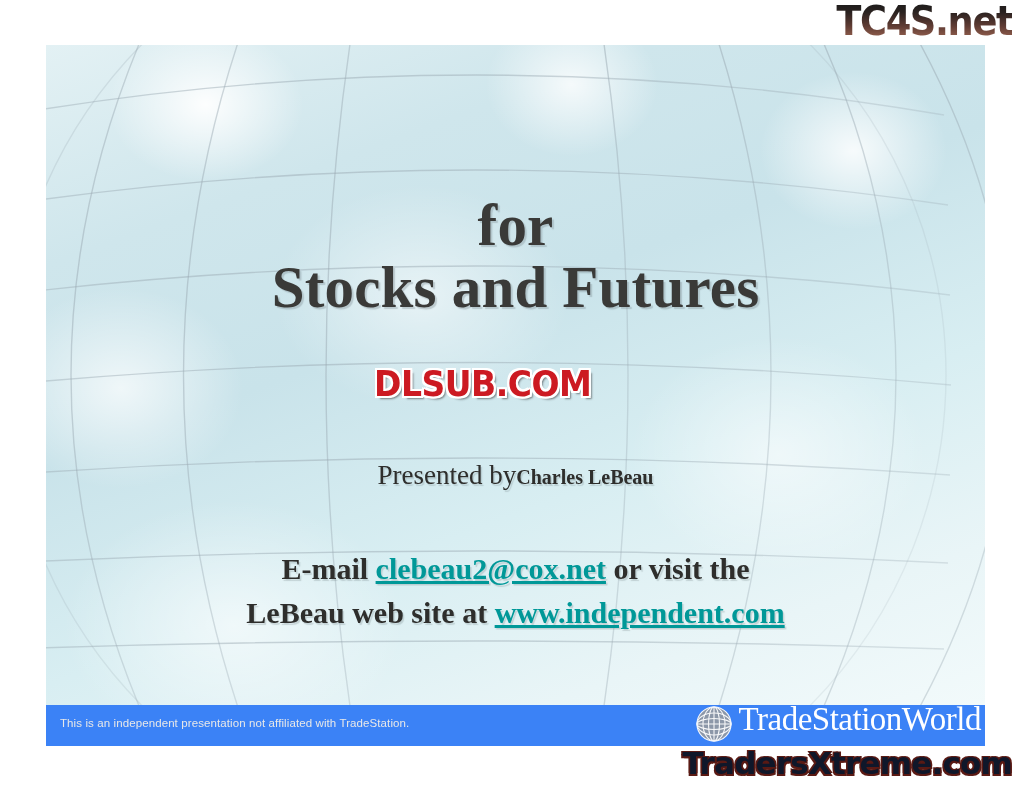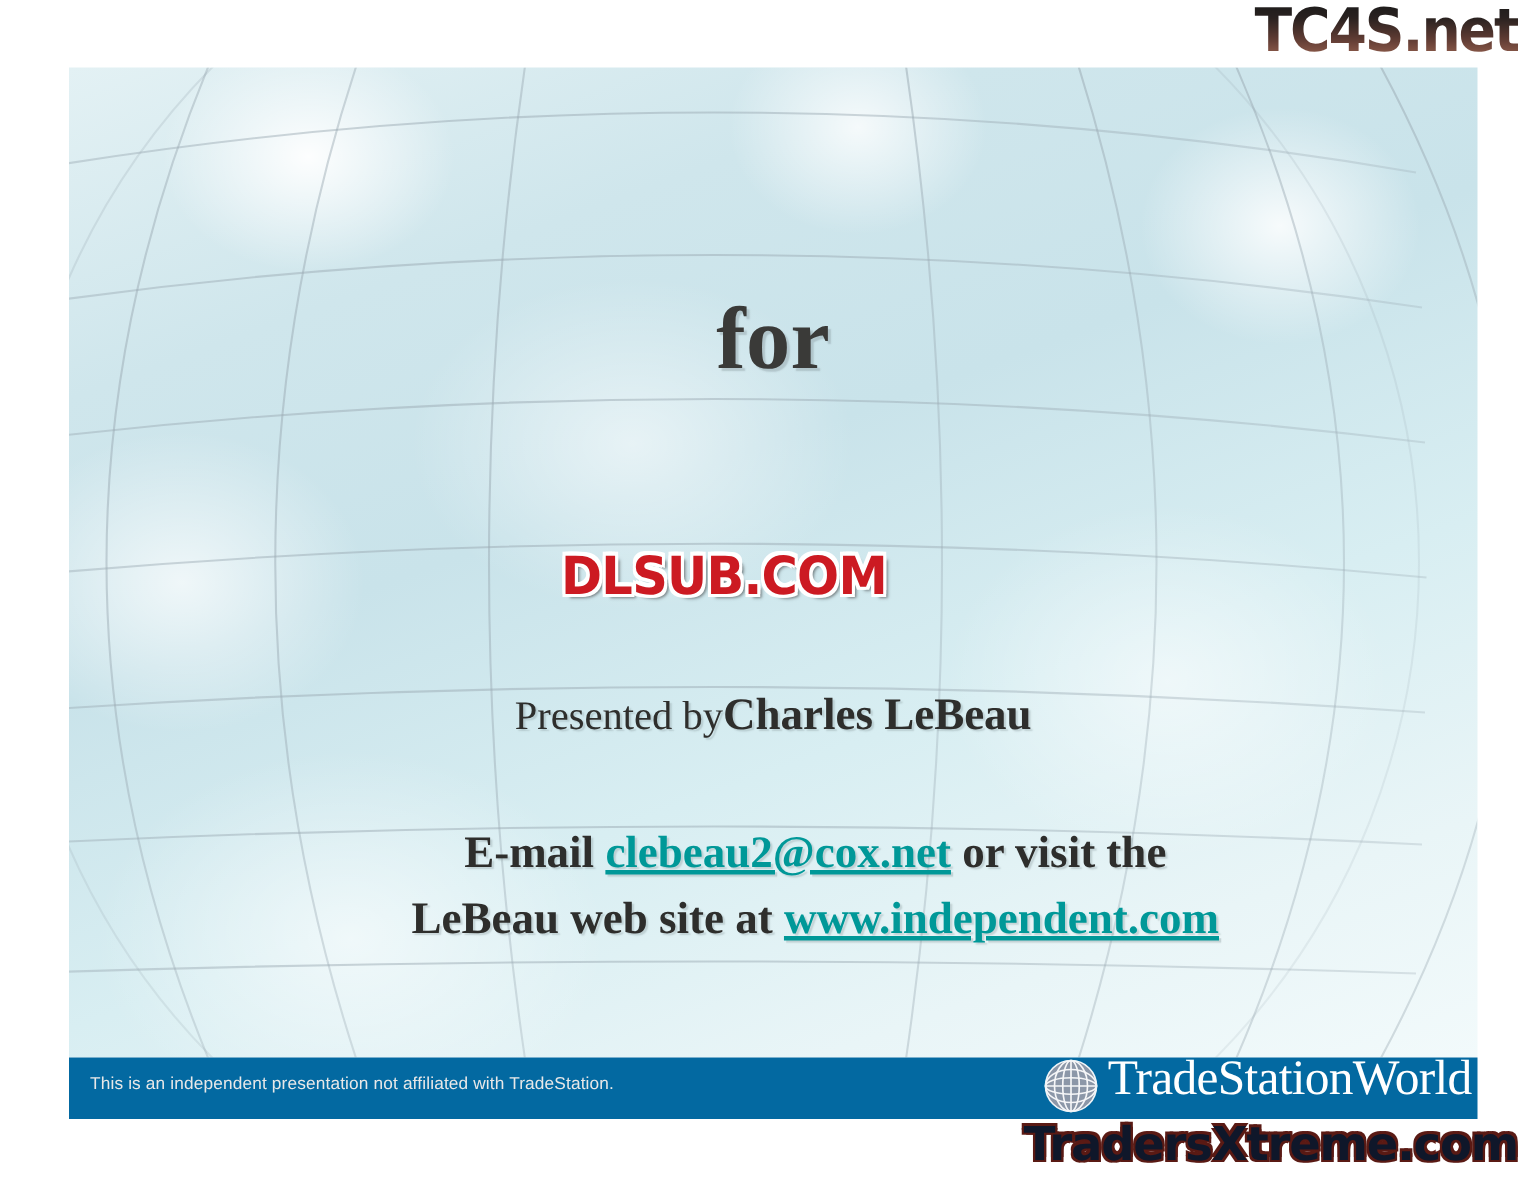--- a/index.html
+++ b/index.html
@@ -75,54 +75,53 @@
     white-space: nowrap;
   }
   .presenter .small {
     font-family: "Liberation Serif", serif;
     font-weight: normal;
     font-size: 27px;
   }
   .presenter .big {
     font-family: "Liberation Serif", serif;
     font-weight: bold;
-    font-size: 30px;
+    font-size: 20px;
     margin-left: 0;
   }
 
   
   .contact {
     position: absolute;
     left: 0;
     width: 100%;
     text-align: center;
     font-family: "Liberation Serif", serif;
     font-weight: bold;
     font-size: 30px;
     color: #2e2e2c;
     text-shadow: 1.5px 1.5px 1px rgba(120,135,140,0.3);
     white-space: nowrap;
-    padding-left: 28px;
   }
   .contact.c1 { top: 507px; }
   .contact.c2 { top: 551px; }
   .link {
     color: #009898;
     text-decoration: underline;
     text-underline-offset: 2px;
   }
 
   
   #footer-bar {
     position: absolute;
     left: 46px;
     top: 705px;
     width: 939px;
     height: 41px;
-    background: #0369a1;
+    background: #3b82f6;
     overflow: hidden;
   }
   #disclaimer {
     position: absolute;
     left: 14px;
     top: 12px;
     font-family: "Liberation Sans", sans-serif;
     font-size: 11.5px;
     color: #e8e8e8;
     letter-spacing: 0.1px;
@@ -245,20 +244,21 @@
       <path d="M 552,-40 Q 612,330 552,700"></path>
       <path d="M 660,-40 Q 790,330 660,700"></path>
       <path d="M 760,-40 Q 940,330 760,700"></path>
       <path d="M 852,-40 Q 1075,330 852,700"></path>
       <path d="M 935,-40 Q 1190,330 935,700"></path>
     </g>
   </svg>
 
   <div class="title-block">
     <div class="title-line l2">for</div>
+    <div class="title-line l3">Stocks and Futures</div>
   </div>
 
   <div class="presenter">
     <span class="small">Presented by</span><span class="big">Charles LeBeau</span>
   </div>
 
   <div class="contact c1">
     <span>E-mail</span>
     <span class="link">clebeau2@cox.net</span>
     <span>or visit the</span>

